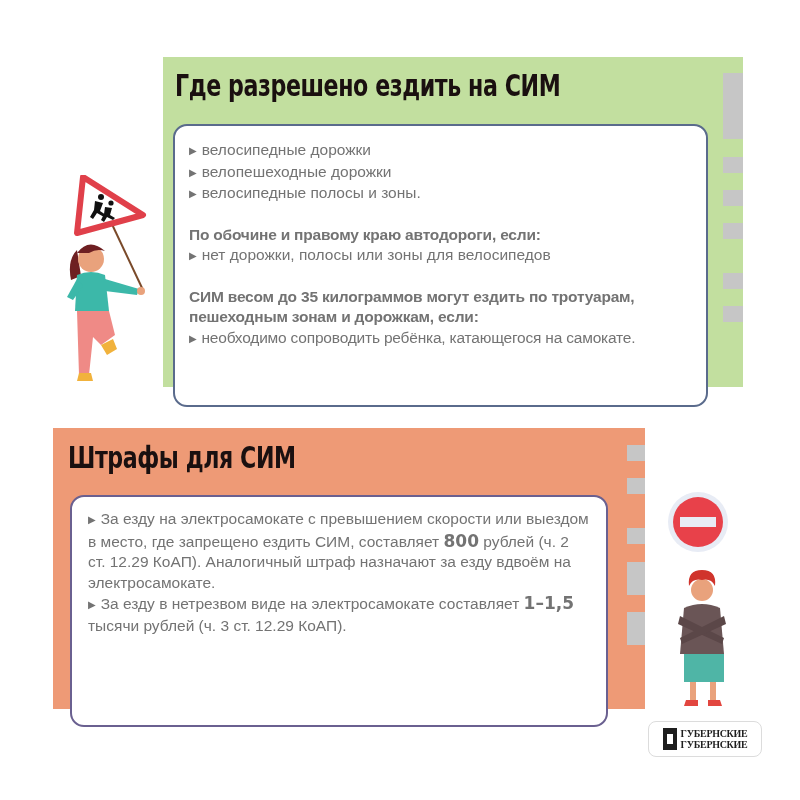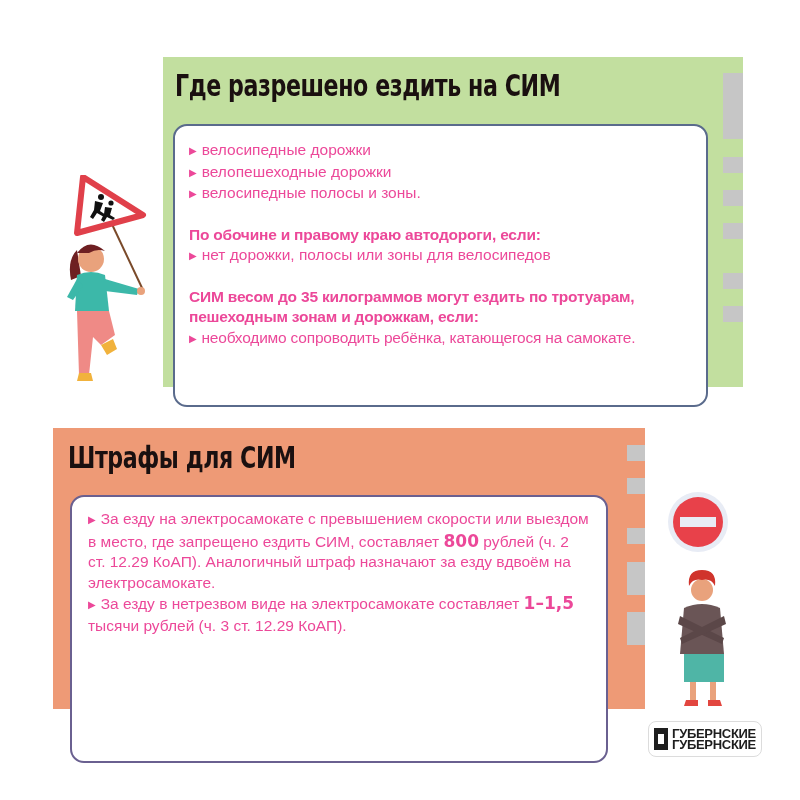--- a/index.html
+++ b/index.html
@@ -23,24 +23,24 @@
     .heading-green { left: 175px; top: 68px; font-size: 30px; transform: scaleX(0.82); transform-origin: left center; }
     .heading-orange { left: 68px; top: 440px; font-size: 30px; transform: scaleX(0.82); transform-origin: left center; }
 
     .card {
       position: absolute;
       background: #ffffff;
       border: 2px solid #5a6b8c;
       border-radius: 14px;
       font-size: 15.5px;
       line-height: 20.5px;
-      color: #ec4899;
+      color: #737373;
     }
     .card-green { left: 173px; top: 124px; width: 535px; height: 283px; padding: 14px 14px; }
-    .card-orange { left: 70px; top: 495px; width: 538px; height: 268px; padding: 12px 16px; border-color: #6a6090; }
+    .card-orange { left: 70px; top: 495px; width: 538px; height: 232px; padding: 12px 16px; border-color: #6a6090; }
 
     .card p { margin: 0; }
     .item { display: block; }
     .bullet { display: inline-block; font-size: 10px; margin-right: 5px; vertical-align: 1px; }
     .bold { font-weight: bold; }
     .big { font-family: "DejaVu Sans", sans-serif; font-weight: 900; font-size: 17px; }
     .gap { height: 20px; }
 
     .narrow { letter-spacing: -0.2px; }
 
@@ -49,21 +49,21 @@
     .boy { position: absolute; left: 660px; top: 490px; width: 90px; height: 220px; }
 
     .logo {
       position: absolute; left: 648px; top: 721px; width: 114px; height: 36px;
       border: 1px solid #dcdcdc; border-radius: 8px; background: #fff;
       display: flex; align-items: center; justify-content: center; gap: 4px;
     }
     .logo-mark { width: 14px; height: 22px; background: #1e1e1e; position: relative; }
     .logo-mark::after { content: ""; position: absolute; left: 4px; top: 6px; width: 6px; height: 10px; background: #fff; }
     .logo-text {
-      font-family: Liberation Sans, sans-serif; font-weight: bold; font-size: 13px;
+      font-family: Liberation Serif, serif; font-weight: bold; font-size: 10px;
       line-height: 11px; color: #1e1e1e; letter-spacing: -0.3px;
     }
     .logo-text span { display: block; }
   </style>
 </head>
 <body>
 
 <div class="panel panel-green"></div>
 <div class="stripe" style="left:723px;top:73px;width:20px;height:66px;"></div>
 <div class="stripe" style="left:723px;top:157px;width:20px;height:16px;"></div>

